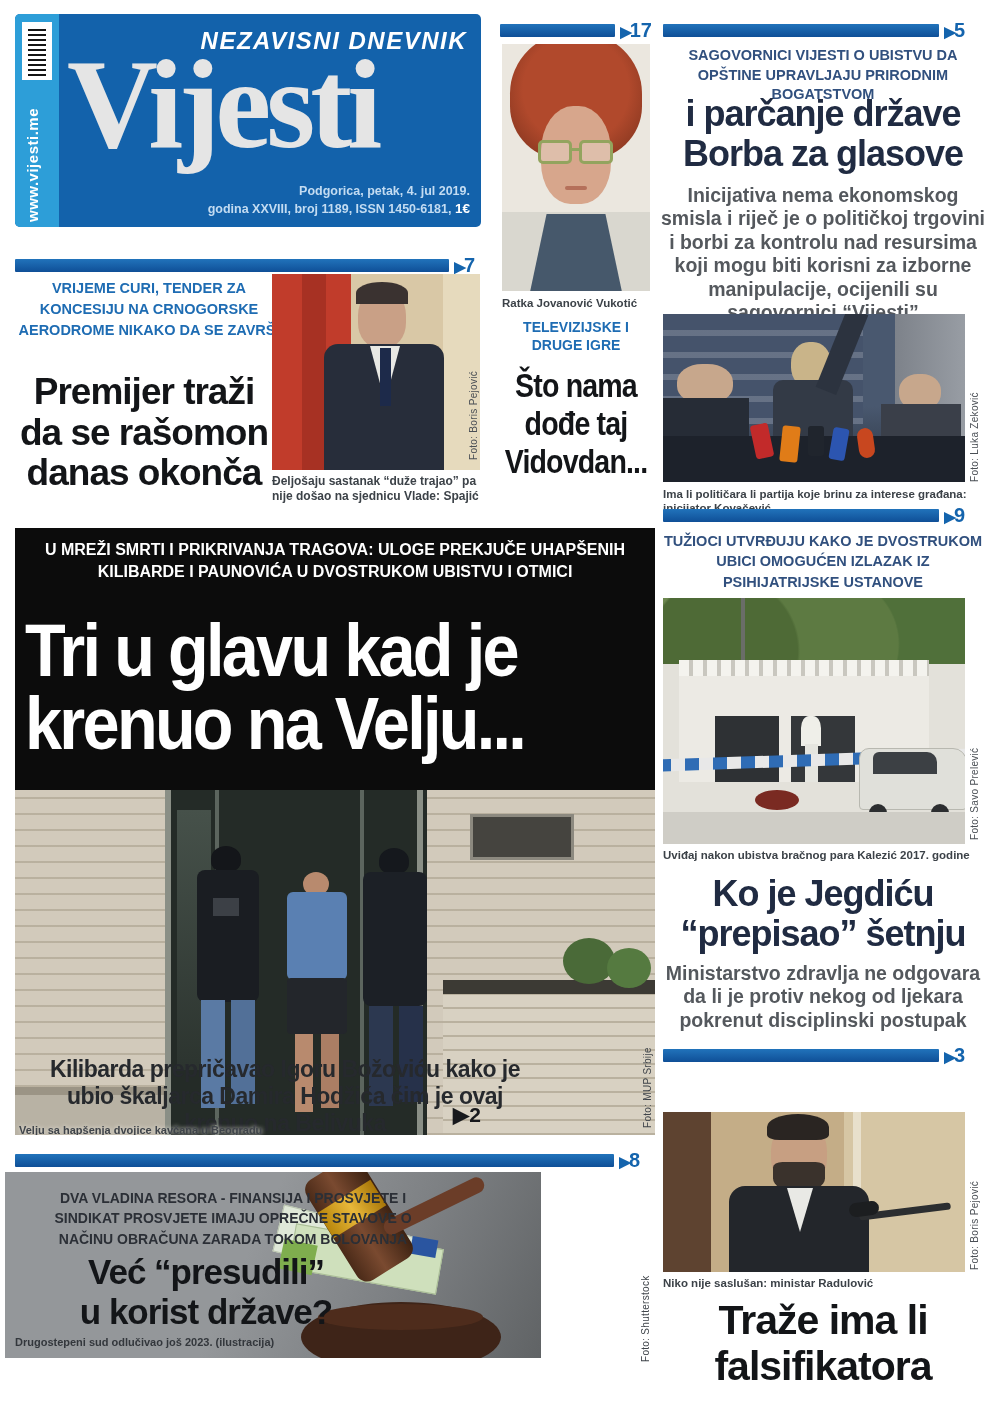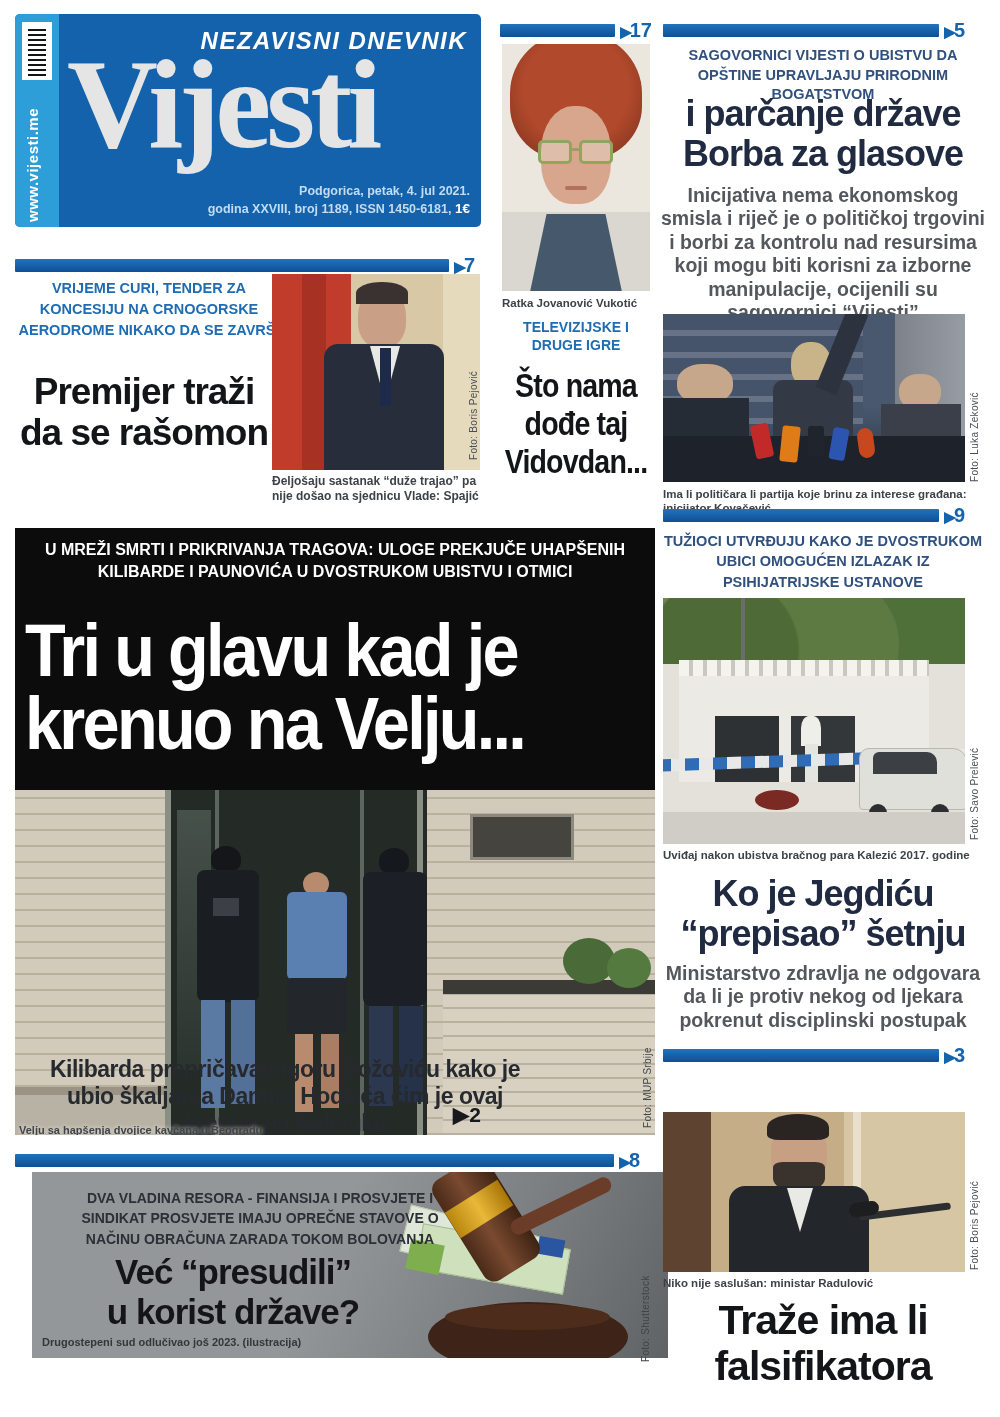--- a/index.html
+++ b/index.html
@@ -70,21 +70,21 @@
   <div class="masthead">
     <div class="mh-strip">
       <div class="barcode">
           <div class="barcode-inner"></div>
         </div>
       <div class="mh-site">www.vijesti.me</div>
     </div>
     <div class="mh-tagline">NEZAVISNI DNEVNIK</div>
     <div class="mh-logo">Vijesti</div>
     <div class="mh-date">
-      <div>Podgorica, petak, 4. jul 2021.</div>
+      <div>Podgorica, petak, 4. jul 2019.</div>
       <div><span>godina XXVIII, broj 1189, ISSN 1450-6181, </span><span class="price">1€</span></div>
     </div>
   </div>
 
   <div class="secline" style="left:500px; top:20px; width:152px;">
     <div class="secbar"></div>
     <div class="secmark"><span class="arr">▶</span><span>17</span></div>
   </div>
   <div class="photo" style="left:502px; top:44px; width:148px; height:247px; background:#ebe7df;">
     <div class="ab" style="left:8px; top:-12px; width:132px; height:128px; background:radial-gradient(circle at 50% 45%, #b1492c 0 55%, #8f3a22 80%); border-radius:48% 48% 42% 42%;"></div>
@@ -135,20 +135,21 @@
   <div class="cap" style="position:absolute; left:663px; top:487px; width:310px;">Ima li političara li partija koje brinu za interese građana: inicijator Kovačević</div>
 
   <div class="secline" style="left:15px; top:255px; width:460px;">
     <div class="secbar"></div>
     <div class="secmark"><span class="arr">▶</span><span>7</span></div>
   </div>
   <div class="kicker-blue" style="position:absolute; left:18px; top:278px; width:262px; font-size:14.5px; line-height:1.45;">VRIJEME CURI, TENDER ZA KONCESIJU NA CRNOGORSKE AERODROME NIKAKO DA SE ZAVRŠI</div>
   <div class="hl-black" style="position:absolute; left:10px; top:372px; width:268px; font-size:37px; line-height:1.1;">
     <div>Premijer traži</div>
     <div>da se rašomon</div>
+    <div>danas okonča</div>
   </div>
   <div class="photo" style="left:272px; top:274px; width:208px; height:196px; background:linear-gradient(90deg,#c13c2b 0 38%,#d9c8a6 38% 82%,#e6dabd 82%);">
     <div class="ab" style="left:30px; top:0; width:24px; height:196px; background:rgba(120,30,20,.35);"></div>
     <div class="ab" style="left:86px; top:14px; width:48px; height:60px; background:#c9a086; border-radius:46% 46% 42% 42%;"></div>
     <div class="ab" style="left:84px; top:8px; width:52px; height:22px; background:#3a3230; border-radius:50% 50% 0 0;"></div>
     <div class="ab" style="left:52px; top:70px; width:120px; height:126px; background:#272d3a; border-radius:14px 14px 0 0;"></div>
     <div class="ab" style="left:98px; top:72px; width:30px; height:56px; background:#e8e8e4; clip-path:polygon(0 0,100% 0,50% 100%);"></div>
     <div class="ab" style="left:108px; top:74px; width:11px; height:58px; background:#1d2a4a;"></div>
   </div>
   <div class="vcred" style="left:468px; top:300px; height:160px; color:#4a4f55;">Foto: Boris Pejović</div>
@@ -227,21 +228,21 @@
   <div class="hl-navy" style="position:absolute; left:660px; top:874px; width:326px; font-size:36px; line-height:1.12;">
     <div>Ko je Jegdiću</div>
     <div>“prepisao” šetnju</div>
   </div>
   <div class="dek" style="position:absolute; left:660px; top:962px; width:326px; font-size:19.5px; line-height:1.2; font-weight:bold;">Ministarstvo zdravlja ne odgovara da li je protiv nekog od ljekara pokrenut disciplinski postupak</div>
 
   <div class="secline" style="left:15px; top:1150px; width:625px;">
     <div class="secbar"></div>
     <div class="secmark"><span class="arr">▶</span><span>8</span></div>
   </div>
-  <div class="photo" style="left:32px; top:1172px; width:636px; height:186px; background:linear-gradient(115deg,#94979a 0 45%,#7e8184 70%,#606365 100%);">
+  <div class="photo" style="left:5px; top:1172px; width:536px; height:186px; background:linear-gradient(115deg,#94979a 0 45%,#7e8184 70%,#606365 100%);">
 
     <div class="ab" style="right:40px; bottom:-14px; width:200px; height:70px; background:#3e2418; border-radius:50%;"></div>
     <div class="ab" style="right:58px; bottom:28px; width:165px; height:26px; background:#4e2c1c; border-radius:50%;"></div>
     <div class="ab" style="right:115px; top:50px; width:150px; height:48px; background:#dfe8d8; transform:rotate(14deg); border:1px solid #b9c4ae;"></div>
     <div class="ab" style="right:100px; top:64px; width:150px; height:46px; background:#cfe0bc; transform:rotate(10deg); border:1px solid #a9bc96;"></div>
     <div class="ab" style="right:226px; top:70px; width:34px; height:30px; background:#7fae4e; transform:rotate(12deg);"></div>
     <div class="ab" style="right:104px; top:66px; width:26px; height:18px; background:#2a55a0; transform:rotate(10deg);"></div>
     <div class="ab" style="right:150px; top:-12px; width:64px; height:118px; background:linear-gradient(90deg,#4a2a18,#7a4a30 45%,#3c2212); border-radius:12px; transform:rotate(-32deg);"></div>
     <div class="ab" style="right:158px; top:22px; width:62px; height:30px; background:linear-gradient(90deg,#b8860c,#e8b83a 50%,#a87608); transform:rotate(-32deg);"></div>
     <div class="ab" style="right:52px; top:26px; width:110px; height:16px; background:#6b3d28; border-radius:8px; transform:rotate(-26deg);"></div>

